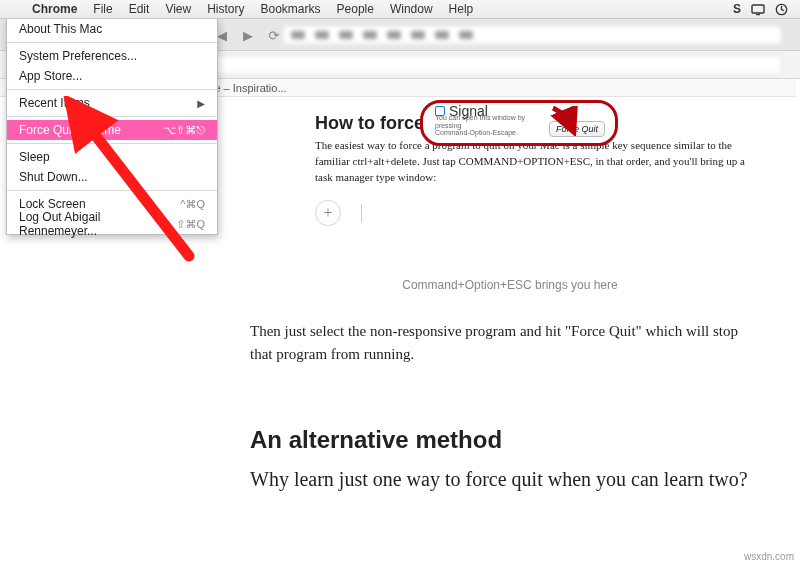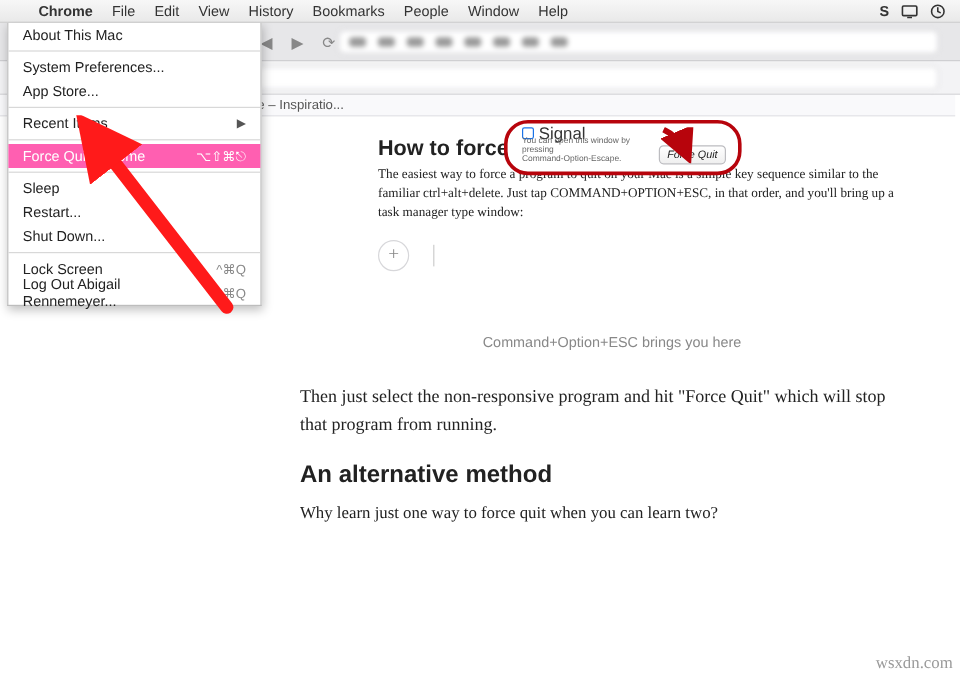--- a/index.html
+++ b/index.html
@@ -112,23 +112,23 @@
   }
   .plusrow .cursor { width:1px; height:18px; background:#ccc; }
   .caption {
     text-align:center; color:#888; font-size:12px;
     font-family:-apple-system, Arial, sans-serif; margin-top:52px;
   }
   .article .body {
     font-size:15px; line-height:1.55; margin-top:28px; margin-left:-10px;
   }
   .article h2.alt {
-    margin: 19px 0 10px -10px; font-size:20px;
-  }
-  .article .body2 { font-size:14px; line-height:1.55; margin-left:-10px; }
+    margin: 60px 0 10px -10px; font-size:24px;
+  }
+  .article .body2 { font-size:20px; line-height:1.55; margin-left:-10px; }
 
   
   .fqbox {
     position:absolute; top:100px; left:420px; width:198px; height:46px;
     border:3px solid #b7040c; border-radius:20px; background:#fff;
     z-index:6;
   }
   .fqbox .signal {
     position:absolute; left:12px; top:0px; font-size:14px; color:#333;
     display:flex; align-items:center; gap:4px;
@@ -150,22 +150,22 @@
     position:absolute; top:106px; left:548px; z-index:7; pointer-events:none;
   }
 
   
   .callout {
     position:absolute; top:96px; left:54px; z-index:60; pointer-events:none;
   }
 
   
   .watermark {
-    position:absolute; right:6px; bottom:4px; font-size:14px; color:#9a9a9a;
-    font-family: Liberation Serif, serif; z-index:70;
+    position:absolute; right:6px; bottom:4px; font-size:10px; color:#9a9a9a;
+    font-family: Liberation Sans, sans-serif; z-index:70;
   }
 </style>
 </head>
 <body>
 
 <div class="menubar">
   <span class="apple"></span>
   <span class="app">Chrome</span>
   <span class="mitem">File</span>
   <span class="mitem">Edit</span>
@@ -212,23 +212,20 @@
   <div class="sep"></div>
   <div class="row sel">
       <span>Force Quit Chrome</span>
       <span class="shortcut">⌥⇧⌘⎋</span>
     </div>
   <div class="sep"></div>
   <div class="row">
       <span>Sleep</span>
     </div>
   <div class="row">
-      <span>Restart...</span>
-    </div>
-  <div class="row">
       <span>Shut Down...</span>
     </div>
   <div class="sep"></div>
   <div class="row">
       <span>Lock Screen</span>
       <span class="shortcut">^⌘Q</span>
     </div>
   <div class="row">
       <span>Log Out Abigail Rennemeyer...</span>
       <span class="shortcut">⇧⌘Q</span>

